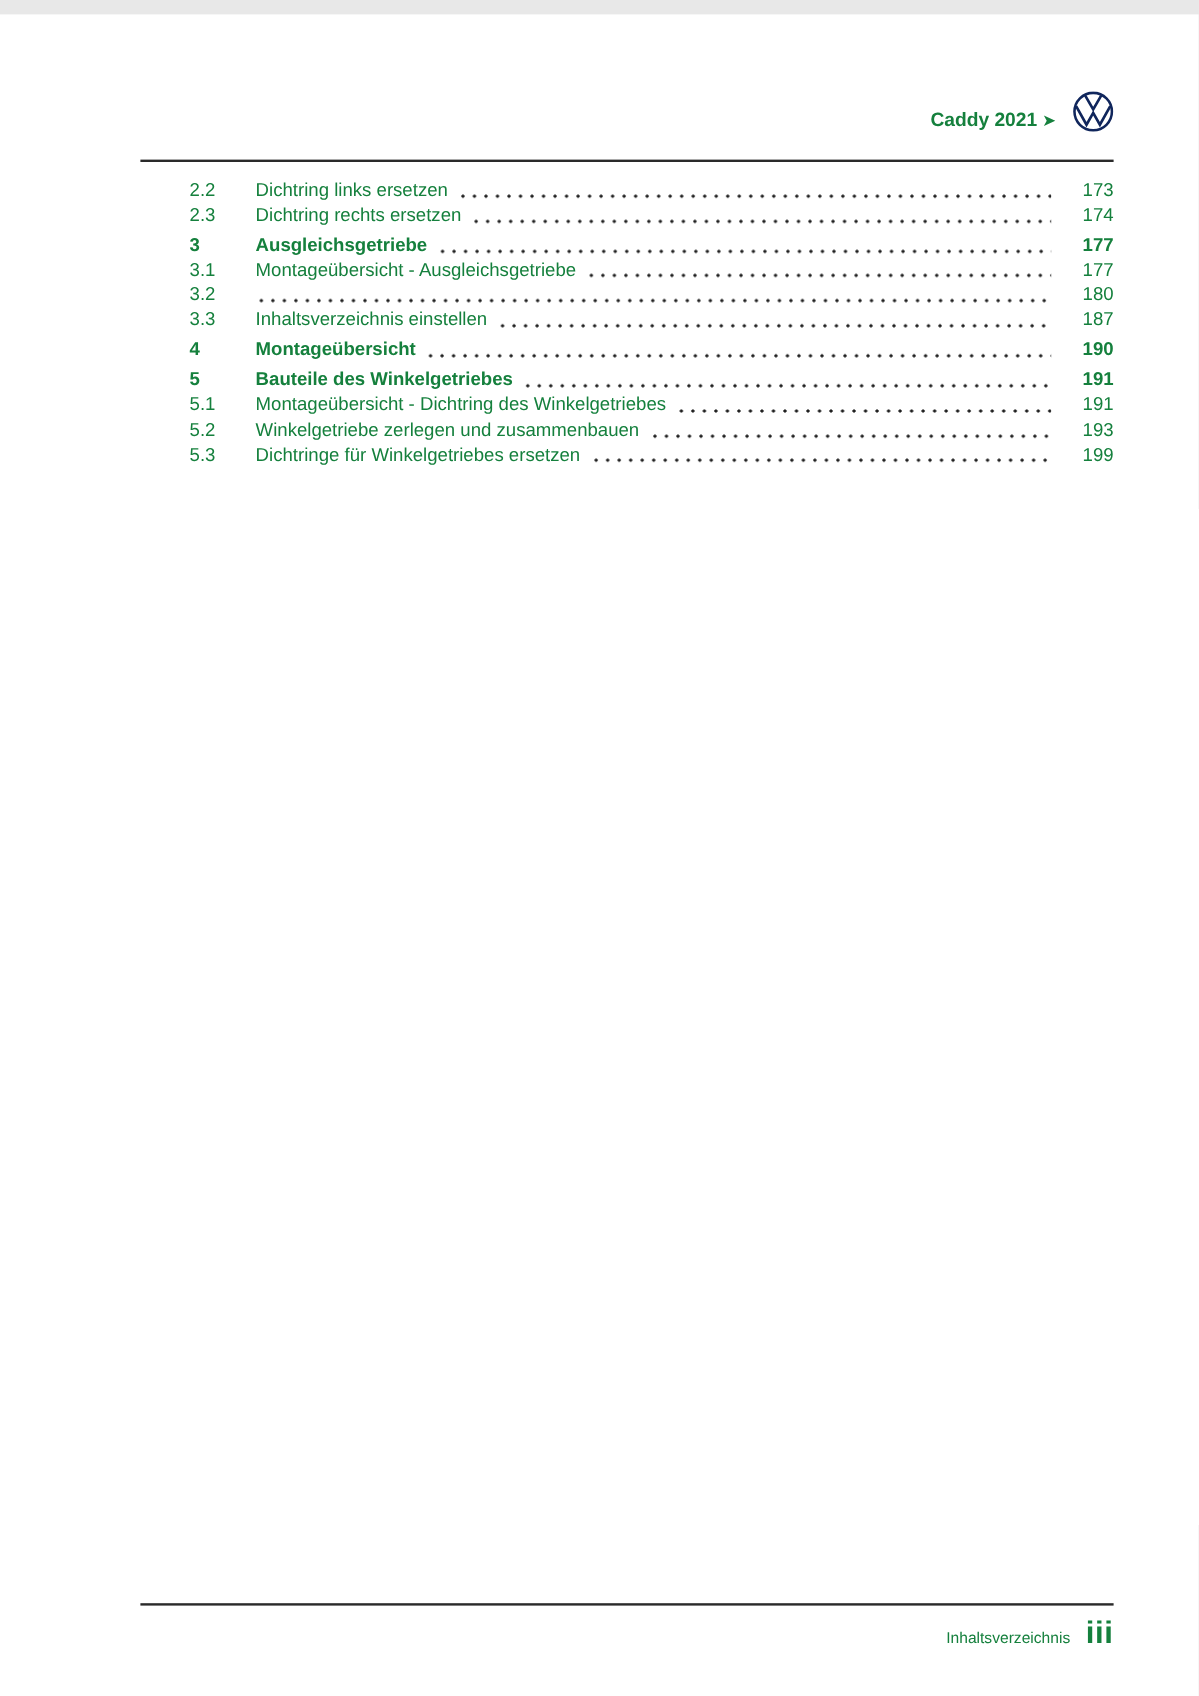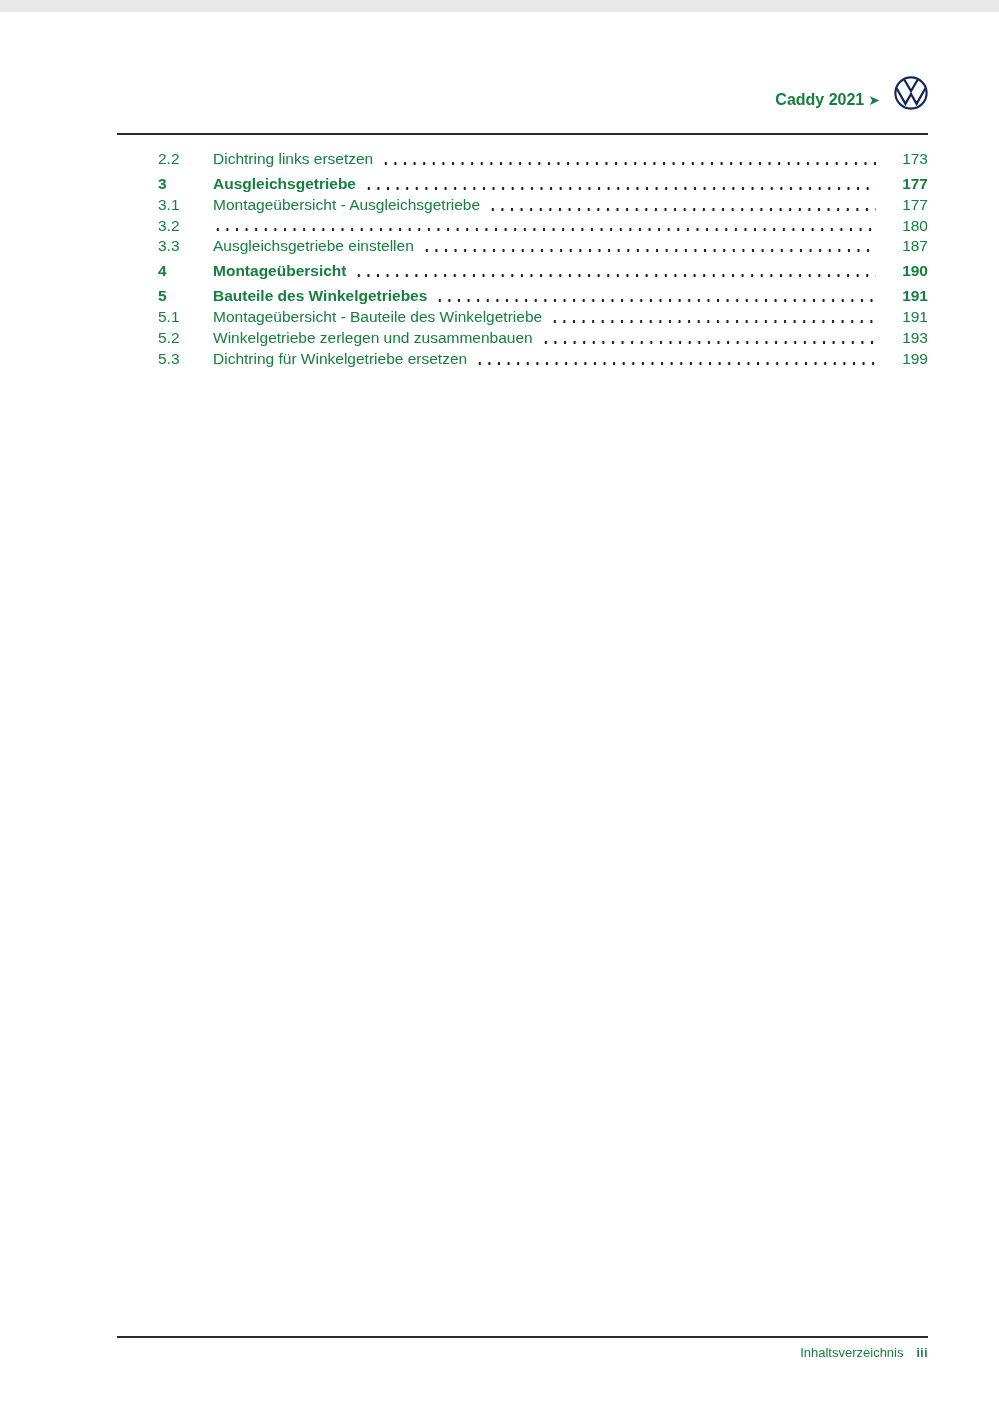--- a/index.html
+++ b/index.html
@@ -88,21 +88,21 @@
     right: 71px;
     top: 1324px;
     border-top: 2.2px solid #2a2a2a;
     display: flex;
     justify-content: flex-end;
     align-items: baseline;
     gap: 13px;
     padding-top: 7px;
   }
   .footer-label { font-size: 13px; padding-left: 21px; }
-  .footer-page { font-size: 12px; font-weight: bold; letter-spacing: 0.5px; }
+  .footer-page { font-size: 26px; font-weight: bold; letter-spacing: 0.5px; }
 </style>
 </head>
 <body>
 
 <div class="page">
 
   <header class="doc-header">
     <div class="header-text">
       <div class="header-line1">
         <span>Caddy 2021</span><span class="arrow">➤</span>
@@ -119,70 +119,76 @@
 
   <div class="header-rule"></div>
 
   <main class="toc" id="toc-rows">
       <div class="toc-row">
         <span class="toc-num">2.2</span>
         <span class="toc-title">Dichtring links ersetzen</span>
         <span class="toc-leader"></span>
         <span class="toc-page">173</span>
       </div>
+      <div class="toc-row">
+        <span class="toc-num">2.3</span>
+        <span class="toc-title">Dichtring rechts ersetzen</span>
+        <span class="toc-leader"></span>
+        <span class="toc-page">174</span>
+      </div>
       <div class="toc-row chapter">
         <span class="toc-num">3</span>
         <span class="toc-title">Ausgleichsgetriebe</span>
         <span class="toc-leader"></span>
         <span class="toc-page">177</span>
       </div>
       <div class="toc-row">
         <span class="toc-num">3.1</span>
         <span class="toc-title">Montageübersicht - Ausgleichsgetriebe</span>
         <span class="toc-leader"></span>
         <span class="toc-page">177</span>
       </div>
       <div class="toc-row">
         <span class="toc-num">3.2</span>
         <span class="toc-leader"></span>
         <span class="toc-page">180</span>
       </div>
       <div class="toc-row">
         <span class="toc-num">3.3</span>
-        <span class="toc-title">Ausgleichsgetriebe einstellen</span>
+        <span class="toc-title">Inhaltsverzeichnis einstellen</span>
         <span class="toc-leader"></span>
         <span class="toc-page">187</span>
       </div>
       <div class="toc-row chapter">
         <span class="toc-num">4</span>
         <span class="toc-title">Montageübersicht</span>
         <span class="toc-leader"></span>
         <span class="toc-page">190</span>
       </div>
       <div class="toc-row chapter">
         <span class="toc-num">5</span>
         <span class="toc-title">Bauteile des Winkelgetriebes</span>
         <span class="toc-leader"></span>
         <span class="toc-page">191</span>
       </div>
       <div class="toc-row">
         <span class="toc-num">5.1</span>
-        <span class="toc-title">Montageübersicht - Bauteile des Winkelgetriebe</span>
+        <span class="toc-title">Montageübersicht - Dichtring des Winkelgetriebes</span>
         <span class="toc-leader"></span>
         <span class="toc-page">191</span>
       </div>
       <div class="toc-row">
         <span class="toc-num">5.2</span>
         <span class="toc-title">Winkelgetriebe zerlegen und zusammenbauen</span>
         <span class="toc-leader"></span>
         <span class="toc-page">193</span>
       </div>
       <div class="toc-row">
         <span class="toc-num">5.3</span>
-        <span class="toc-title">Dichtring für Winkelgetriebe ersetzen</span>
+        <span class="toc-title">Dichtringe für Winkelgetriebes ersetzen</span>
         <span class="toc-leader"></span>
         <span class="toc-page">199</span>
       </div>
     </main>
 
   <footer class="doc-footer">
     <span class="footer-label">Inhaltsverzeichnis</span>
     <span class="footer-page">iii</span>
   </footer>
 

